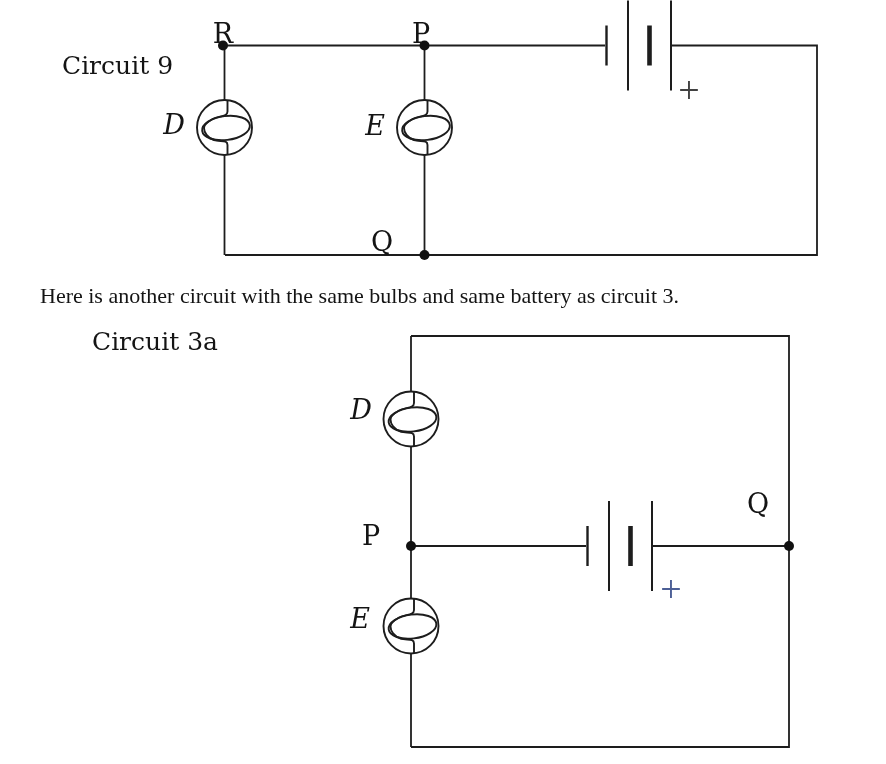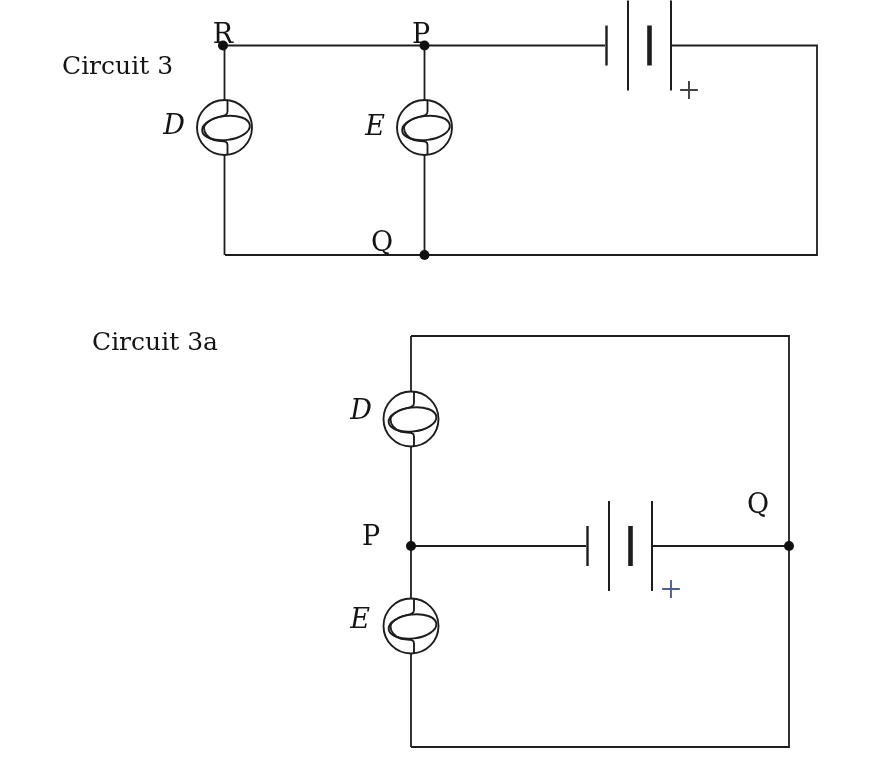--- a/index.html
+++ b/index.html
@@ -93,31 +93,32 @@
       <use href="#bulb" transform="translate(411,626)"></use>
       <use href="#battery" transform="translate(587.5,546)"></use>
 
       <g fill="#111111" stroke="none">
         <circle cx="411" cy="546" r="5"></circle>
         <circle cx="789" cy="546" r="5"></circle>
       </g>
     </g>
   </svg>
 
-  <div class="lbl title" style="left:62px;top:53px;">Circuit 3</div>
+  <div class="lbl title" style="left:62px;top:53px;">Circuit 9</div>
 
   <div class="lbl node-label centered" style="left:223px;top:33px;">R</div>
   <div class="lbl node-label centered" style="left:421px;top:33px;">P</div>
   <div class="lbl node-label centered" style="left:382px;top:241px;">Q</div>
 
   <div class="lbl bulb-label centered" style="left:174px;top:124px;">D</div>
   <div class="lbl bulb-label centered" style="left:375px;top:125px;">E</div>
 
   <div class="lbl plus centered" style="left:689px;top:90px;">+</div>
 
+  <div class="lbl caption" style="left:40px;top:285px;">Here is another circuit with the same bulbs and same battery as circuit 3.</div>
 
   <div class="lbl title" style="left:92px;top:329px;text-align:right;">Circuit 3a</div>
 
   <div class="lbl bulb-label centered" style="left:361px;top:409px;">D</div>
   <div class="lbl node-label centered" style="left:371px;top:535px;">P</div>
   <div class="lbl bulb-label centered" style="left:360px;top:618px;">E</div>
   <div class="lbl node-label centered" style="left:758px;top:503px;">Q</div>
 
   <div class="lbl plus plus-blue centered" style="left:671px;top:589px;">+</div>
 

